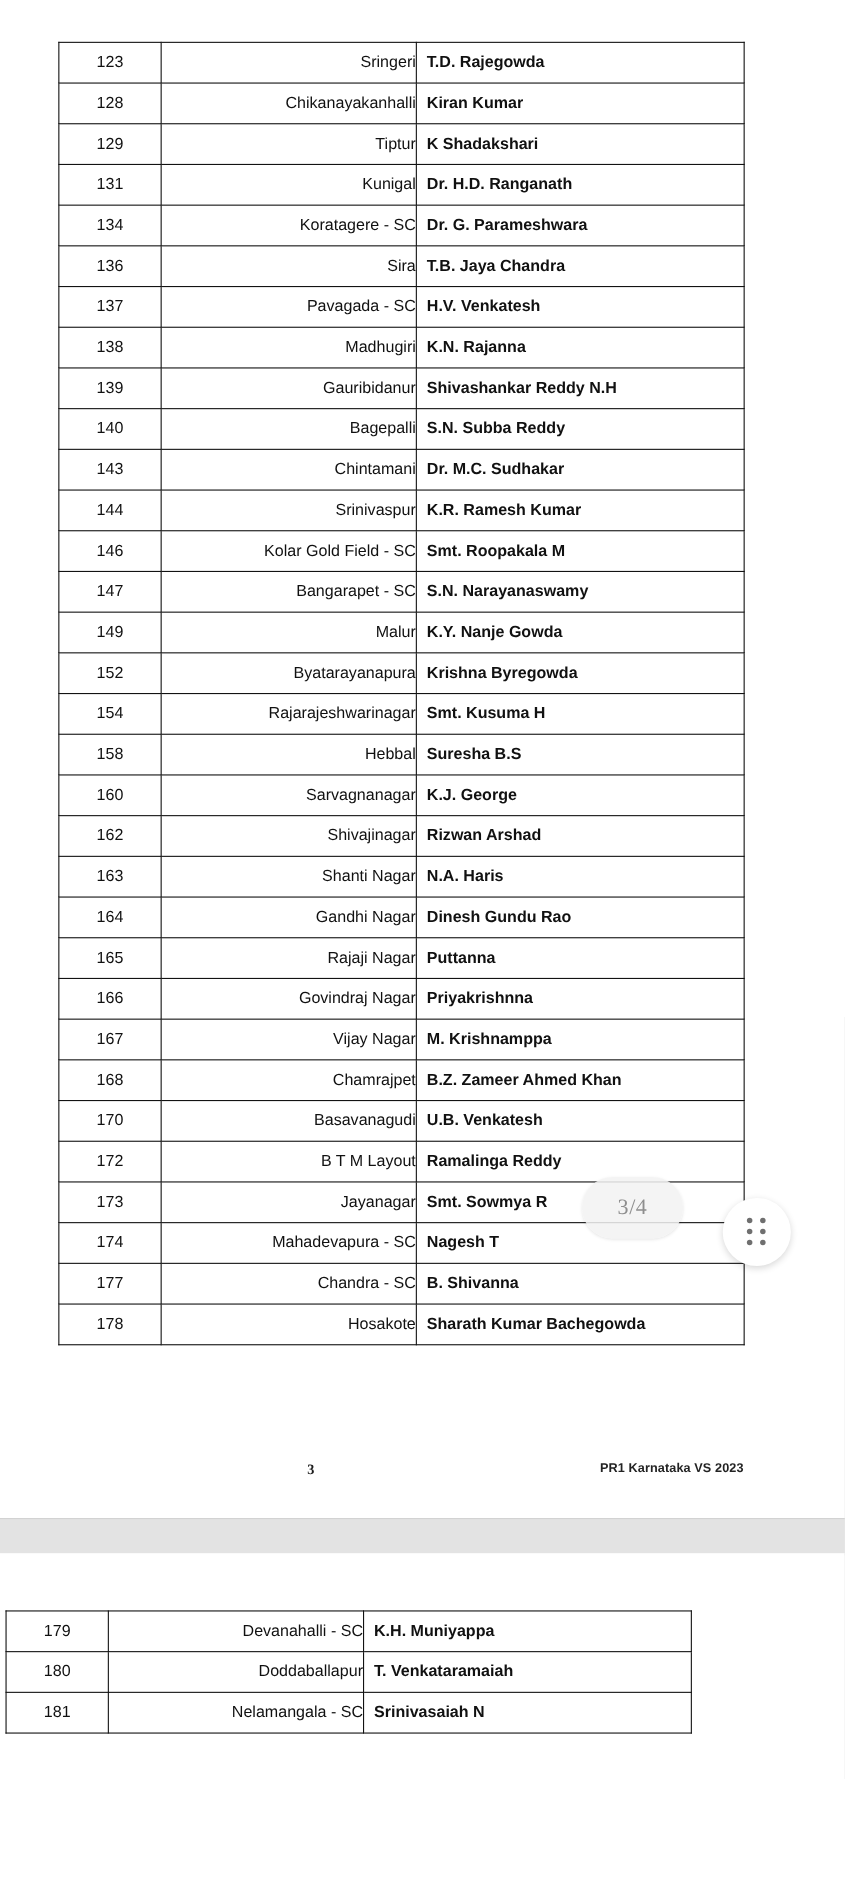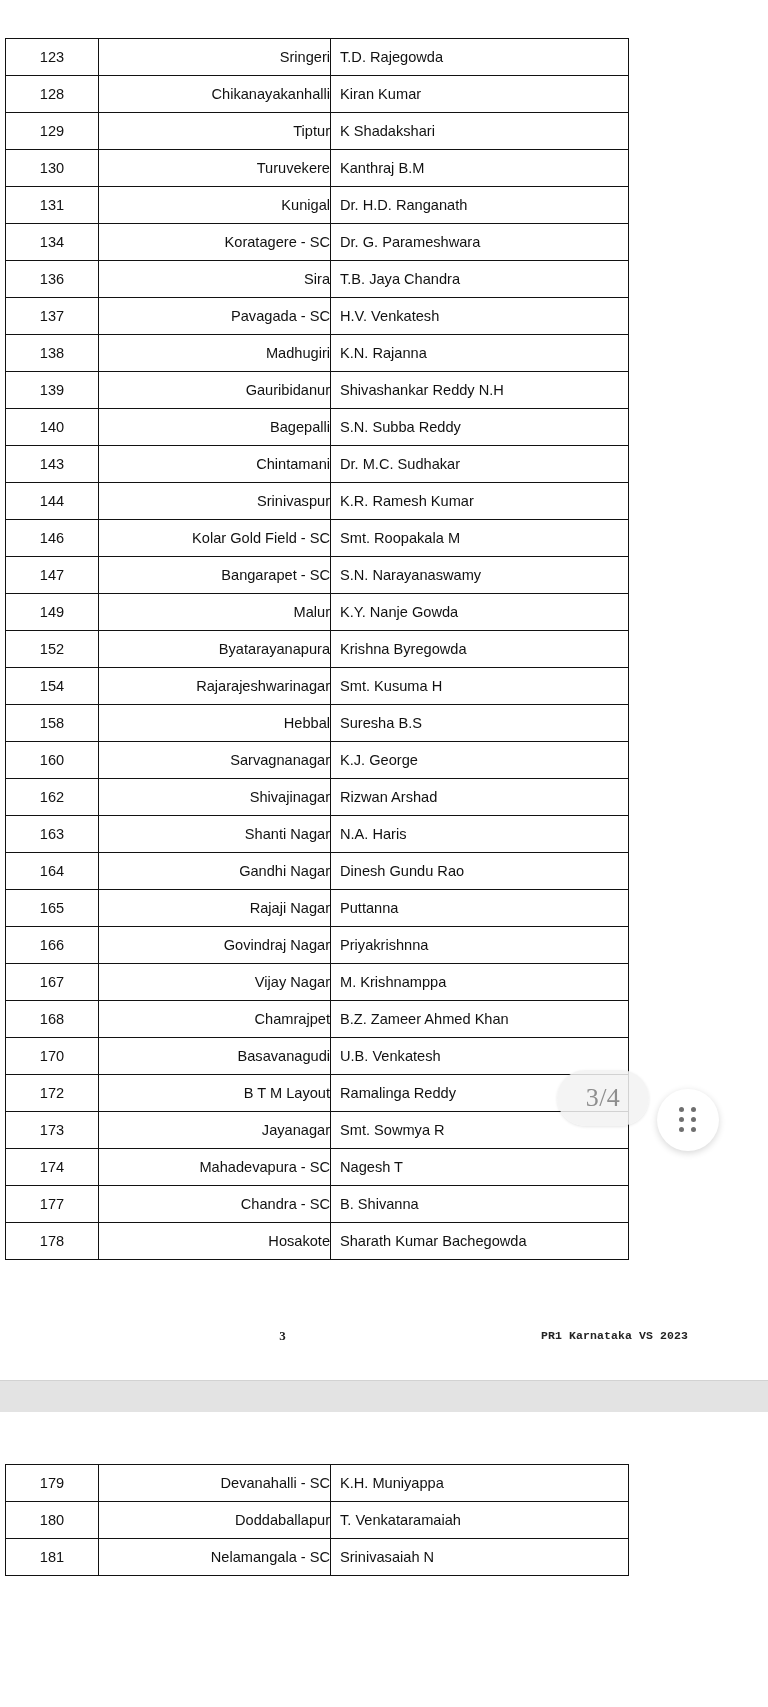--- a/index.html
+++ b/index.html
@@ -49,21 +49,21 @@
     top: 1412px;
     height: 295px;
   }
 
   
   .table-wrap {
     position: absolute;
     left: 5px;
     width: 602px;
   }
-  .t1 { top: 38px; }
+  .t1 { top: 38px; margin-left: 48px; }
   .t2 { top: 52px; }
 
   table.data {
     border-collapse: collapse;
     width: 602px;
     table-layout: fixed;
     background: #fff;
   }
   table.data td {
     border: 1px solid #121212;
@@ -80,20 +80,21 @@
     width: 92px;
     text-align: center;
     padding-left: 0;
   }
   table.data td.c-const {
     width: 222px;
     text-align: right;
   }
   table.data td.c-name {
     width: 288px;
+    font-weight: bold;
   }
 
   
   .page-footer {
     position: absolute;
     left: 0;
     width: 768px;
     top: 1328px;
     height: 30px;
     font-size: 12.5px;
@@ -104,42 +105,42 @@
     left: 0;
     width: 565px;
     text-align: center;
     font-weight: bold;
     font-size: 13px;
     font-family: "Liberation Serif", serif;
     color: #1b1b1b;
   }
   .footer-title {
     position: absolute;
-    right: 80px;
+    right: 92px;
     top: 1px;
     font-size: 11.5px;
     font-weight: bold;
-    font-family: Liberation Mono, monospace;
+    font-family: Liberation Sans, sans-serif;
     color: #232323;
     letter-spacing: .1px;
     white-space: nowrap;
     margin-left: 16px;
   }
 
   
   .page-indicator {
     position: absolute;
-    left: 557px;
+    left: 529px;
     top: 1070px;
     width: 92px;
     height: 56px;
     border-radius: 28px;
     background: rgba(242,242,242,0.86);
     color: #8e8e8e;
-    font-size: 26px;
+    font-size: 20px;
     font-family: "Liberation Serif", serif;
     display: flex;
     align-items: center;
     justify-content: center;
     box-shadow: 0 1px 3px rgba(0,0,0,0.10);
     letter-spacing: .5px;
     user-select: none;
   }
   .grid-fab {
     position: absolute;
@@ -197,25 +198,20 @@
               <td class="c-num">128</td>
               <td class="c-const">Chikanayakanhalli</td>
               <td class="c-name">Kiran Kumar</td>
             </tr>
             <tr>
               <td class="c-num">129</td>
               <td class="c-const">Tiptur</td>
               <td class="c-name">K Shadakshari</td>
             </tr>
             <tr>
-              <td class="c-num">130</td>
-              <td class="c-const">Turuvekere</td>
-              <td class="c-name">Kanthraj B.M</td>
-            </tr>
-            <tr>
               <td class="c-num">131</td>
               <td class="c-const">Kunigal</td>
               <td class="c-name">Dr. H.D. Ranganath</td>
             </tr>
             <tr>
               <td class="c-num">134</td>
               <td class="c-const">Koratagere - SC</td>
               <td class="c-name">Dr. G. Parameshwara</td>
             </tr>
             <tr>

